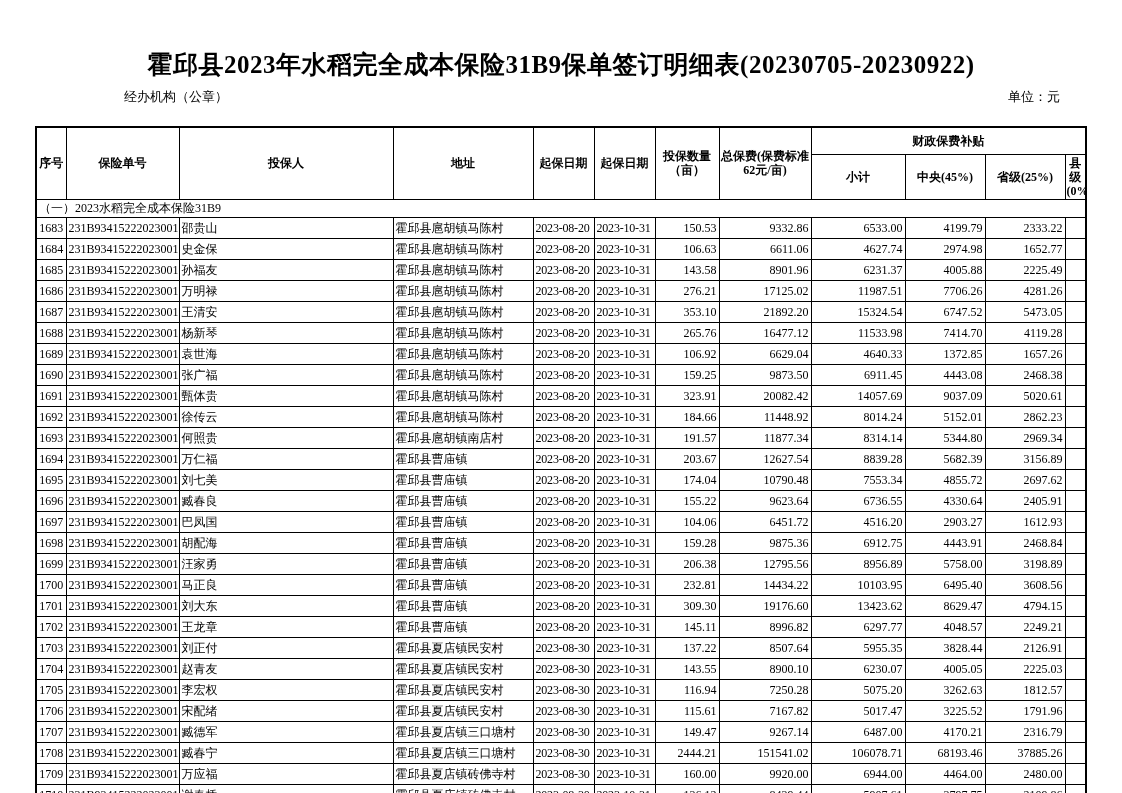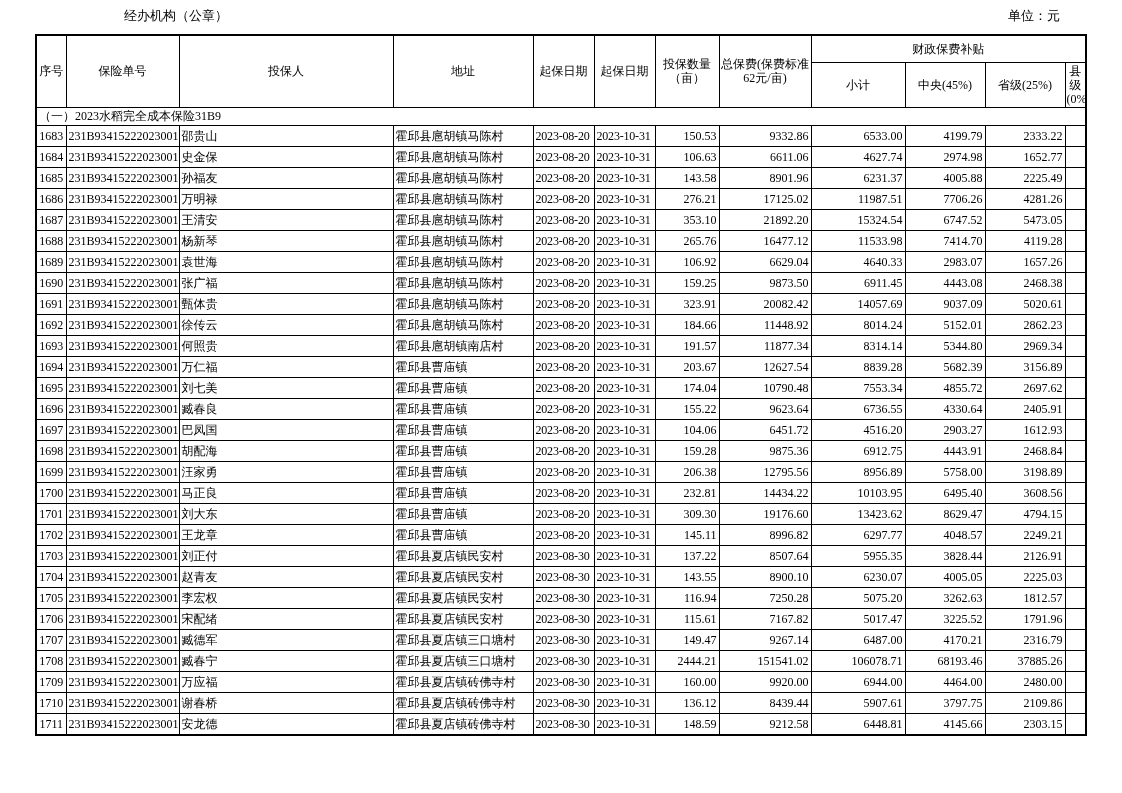--- a/index.html
+++ b/index.html
@@ -11,21 +11,21 @@
   .page{width:1122px;height:793px;position:relative;}
   .title{
     padding-top:48px;
     text-align:center;
     font-size:25px;
     font-weight:bold;
     letter-spacing:0.5px;
   }
   .meta{
     width:1050px;
-    margin:7px auto 9px auto;
+    margin:7px auto 20px auto;
     display:flex;
     justify-content:space-between;
     font-size:13px;
     box-sizing:border-box;
     padding-left:88px;
     padding-right:26px;
   }
   table.policy{
     width:1050px;
     margin:0 auto;
@@ -34,21 +34,21 @@
     border:2px solid #000;
   }
   table.policy th, table.policy td{
     border:1px solid #000;
     font-size:12px;
     padding:0 2px;
     overflow:hidden;
     box-sizing:border-box;
   }
   table.policy th{
-    font-weight:normal;
+    font-weight:bold;
     text-align:center;
     vertical-align:middle;
     white-space:normal;
     line-height:14px;
     padding:1px;
   }
   thead tr:nth-child(1){height:27px;}
   thead tr:nth-child(2){height:20px;}
   tbody td{
     height:20px;
@@ -73,20 +73,21 @@
   .c-subtotal{text-align:right;padding-right:20px;margin-top:32px;}
   .c-central{text-align:right;padding-right:14px;}
   .c-provincial{text-align:right;padding-right:16px;}
   .c-county{padding:0;}
 </style>
 </head>
 <body>
 
 <div class="page">
 
+  <div class="title">霍邱县2023年水稻完全成本保险31B9保单签订明细表(20230705-20230922)</div>
 
   <div class="meta">
     <span>经办机构（公章）</span>
     <span>单位：元</span>
   </div>
 
   <table class="policy">
     <colgroup>
       <col style="width:30px">
       <col style="width:113px">
@@ -211,21 +212,21 @@
         <tr>
           <td class="c-no">1689</td>
           <td class="c-policy">231B93415222023001695</td>
           <td class="c-insured">袁世海</td>
           <td class="c-address">霍邱县扈胡镇马陈村</td>
           <td class="c-start">2023-08-20</td>
           <td class="c-end">2023-10-31</td>
           <td class="c-qty">106.92</td>
           <td class="c-premium">6629.04</td>
           <td class="c-subtotal">4640.33</td>
-          <td class="c-central">2983.07</td>
+          <td class="c-central">1372.85</td>
           <td class="c-provincial">1657.26</td>
           <td class="c-county"></td>
         </tr>
         <tr>
           <td class="c-no">1690</td>
           <td class="c-policy">231B93415222023001696</td>
           <td class="c-insured">张广福</td>
           <td class="c-address">霍邱县扈胡镇马陈村</td>
           <td class="c-start">2023-08-20</td>
           <td class="c-end">2023-10-31</td>

